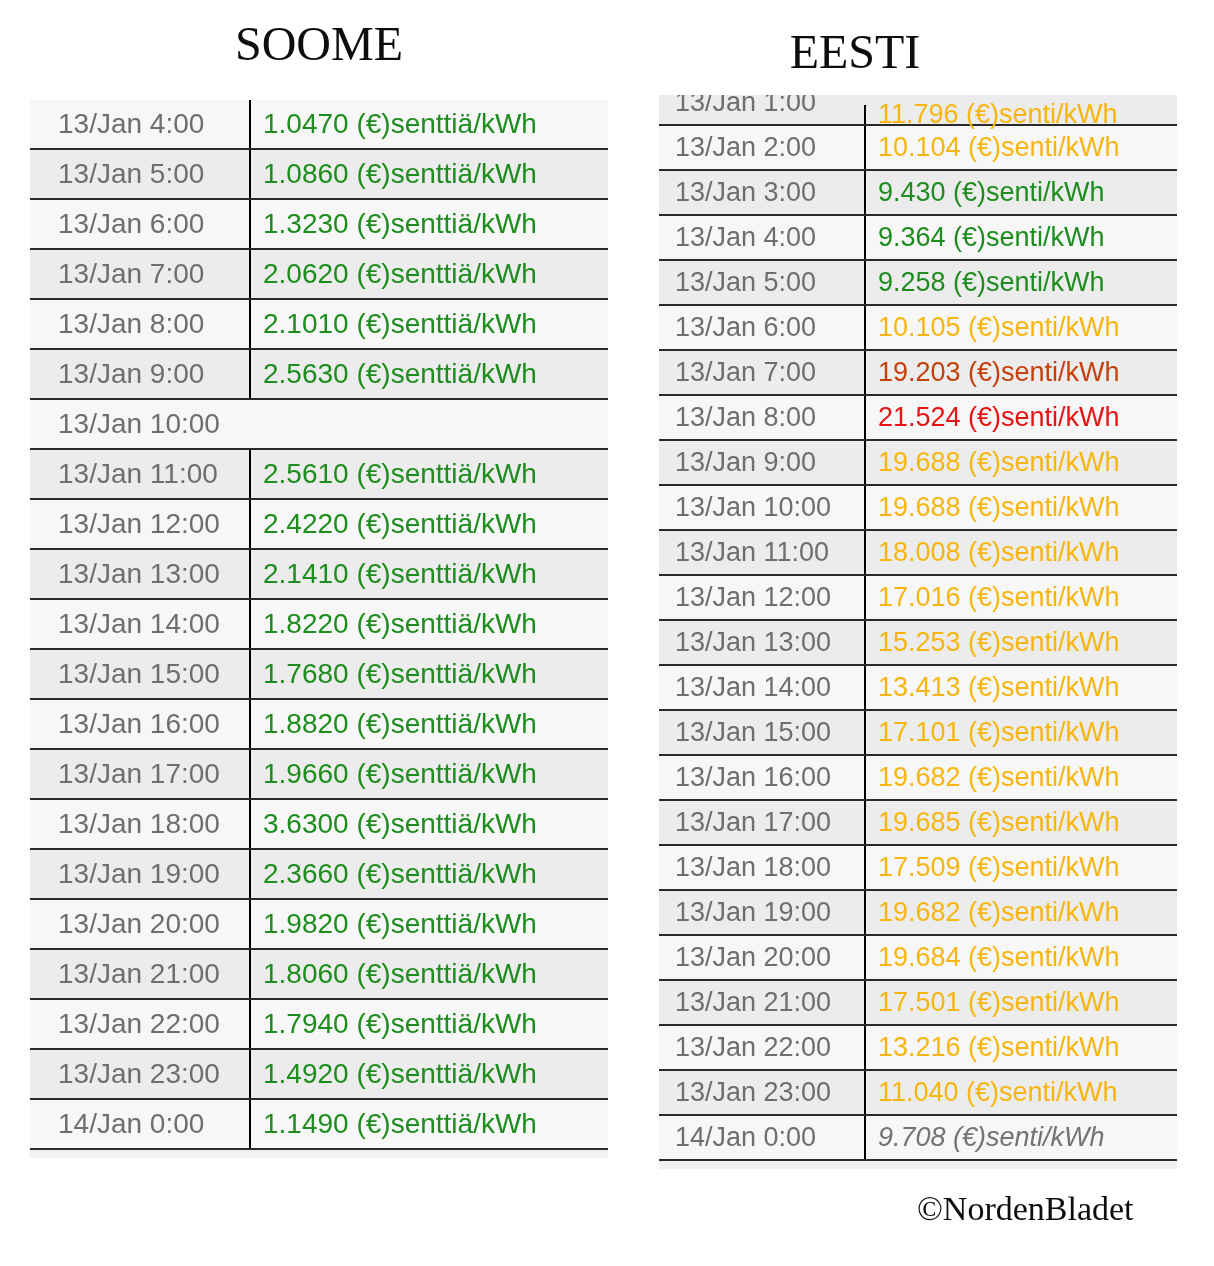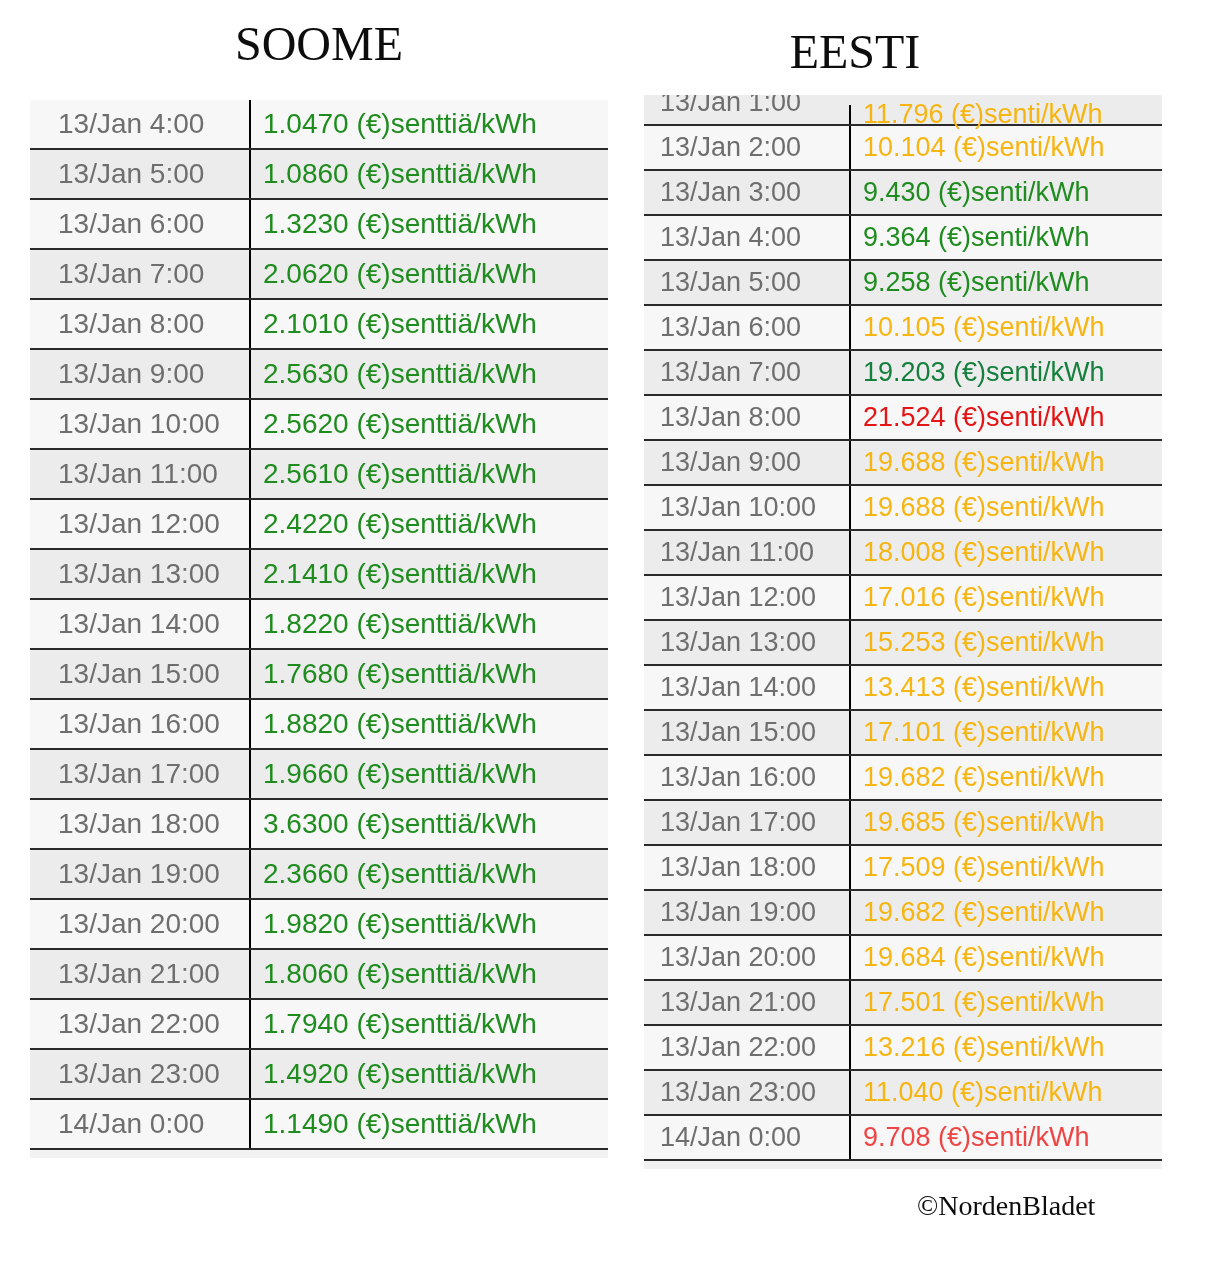--- a/index.html
+++ b/index.html
@@ -15,21 +15,21 @@
     letter-spacing:0px;white-space:nowrap;
   }
   #soome-title{top:20px;left:30px;width:578px;}
   #eesti-title{top:28px;left:580px;width:550px;}
 
   .price-table{
     background:#f1f1f1;
     padding-bottom:8px;
   }
   #soome-table{position:absolute;top:100px;left:30px;width:578px;}
-  #eesti-clip{position:absolute;top:95px;left:644px;width:518px;overflow:hidden;}
+  #eesti-clip{position:absolute;top:95px;left:659px;width:518px;overflow:hidden;}
   #eesti-table{margin-top:-14px;}
 
   .row{
     display:flex;align-items:center;
     border-bottom:2px solid #2a2a2a;
     box-sizing:border-box;
   }
   #soome-table .row{height:50px;font-size:28px;}
   #eesti-table .row{height:45px;font-size:27px;}
   .row.light{background:#f7f7f7;}
@@ -44,21 +44,21 @@
 
   .cell-value{
     flex:1;align-self:stretch;display:flex;align-items:center;
     border-left:2px solid #000;padding-left:12px;box-sizing:border-box;
     white-space:nowrap;
   }
 
   #footer-credit{
     position:absolute;top:1192px;left:917px;
     font-family:"Liberation Serif", serif;
-    font-size:28px;color:#0d0d0d;line-height:1;white-space:nowrap;
+    font-size:34px;color:#0d0d0d;line-height:1;white-space:nowrap;
   }
 </style>
 </head>
 <body>
 
 <div id="soome-title" class="title">SOOME</div>
 <div id="eesti-title" class="title">EESTI</div>
 
 <div id="soome-table" class="price-table">
     <div class="row light">
@@ -80,21 +80,20 @@
     <div class="row light">
       <div class="cell-time">13/Jan 8:00</div>
       <div class="cell-value" style="color: rgb(30, 140, 30);">2.1010 (€)senttiä/kWh</div>
     </div>
     <div class="row dark">
       <div class="cell-time">13/Jan 9:00</div>
       <div class="cell-value" style="color: rgb(30, 140, 30);">2.5630 (€)senttiä/kWh</div>
     </div>
     <div class="row light">
       <div class="cell-time">13/Jan 10:00</div>
-      <div class="cell-value" style="color: rgb(30, 140, 30);">2.5620 (€)senttiä/kWh</div>
     </div>
     <div class="row dark">
       <div class="cell-time">13/Jan 11:00</div>
       <div class="cell-value" style="color: rgb(30, 140, 30);">2.5610 (€)senttiä/kWh</div>
     </div>
     <div class="row light">
       <div class="cell-time">13/Jan 12:00</div>
       <div class="cell-value" style="color: rgb(30, 140, 30);">2.4220 (€)senttiä/kWh</div>
     </div>
     <div class="row dark">
@@ -168,21 +167,21 @@
       <div class="row dark">
         <div class="cell-time">13/Jan 5:00</div>
         <div class="cell-value" style="color: rgb(30, 140, 30);">9.258 (€)senti/kWh</div>
       </div>
       <div class="row light">
         <div class="cell-time">13/Jan 6:00</div>
         <div class="cell-value" style="color: rgb(247, 181, 17);">10.105 (€)senti/kWh</div>
       </div>
       <div class="row dark">
         <div class="cell-time">13/Jan 7:00</div>
-        <div class="cell-value" style="color: #15803d;">19.203 (€)senti/kWh</div>
+        <div class="cell-value" style="color: #c2410c;">19.203 (€)senti/kWh</div>
       </div>
       <div class="row light">
         <div class="cell-time">13/Jan 8:00</div>
         <div class="cell-value" style="color: rgb(228, 20, 20);">21.524 (€)senti/kWh</div>
       </div>
       <div class="row dark">
         <div class="cell-time">13/Jan 9:00</div>
         <div class="cell-value" style="color: rgb(247, 181, 17);">19.688 (€)senti/kWh</div>
       </div>
       <div class="row light">
@@ -236,18 +235,18 @@
       <div class="row light">
         <div class="cell-time">13/Jan 22:00</div>
         <div class="cell-value" style="color: rgb(247, 181, 17);">13.216 (€)senti/kWh</div>
       </div>
       <div class="row dark">
         <div class="cell-time">13/Jan 23:00</div>
         <div class="cell-value" style="color: rgb(247, 181, 17);">11.040 (€)senti/kWh</div>
       </div>
       <div class="row light">
         <div class="cell-time">14/Jan 0:00</div>
-        <div class="cell-value" style="color: #ef4444;">9.708 (€)senti/kWh</div>
+        <div class="cell-value" style="color: #737373; font-style: italic;">9.708 (€)senti/kWh</div>
       </div>
     </div>
 </div>
 
 <div id="footer-credit">©NordenBladet</div>
 
 </body></html>

